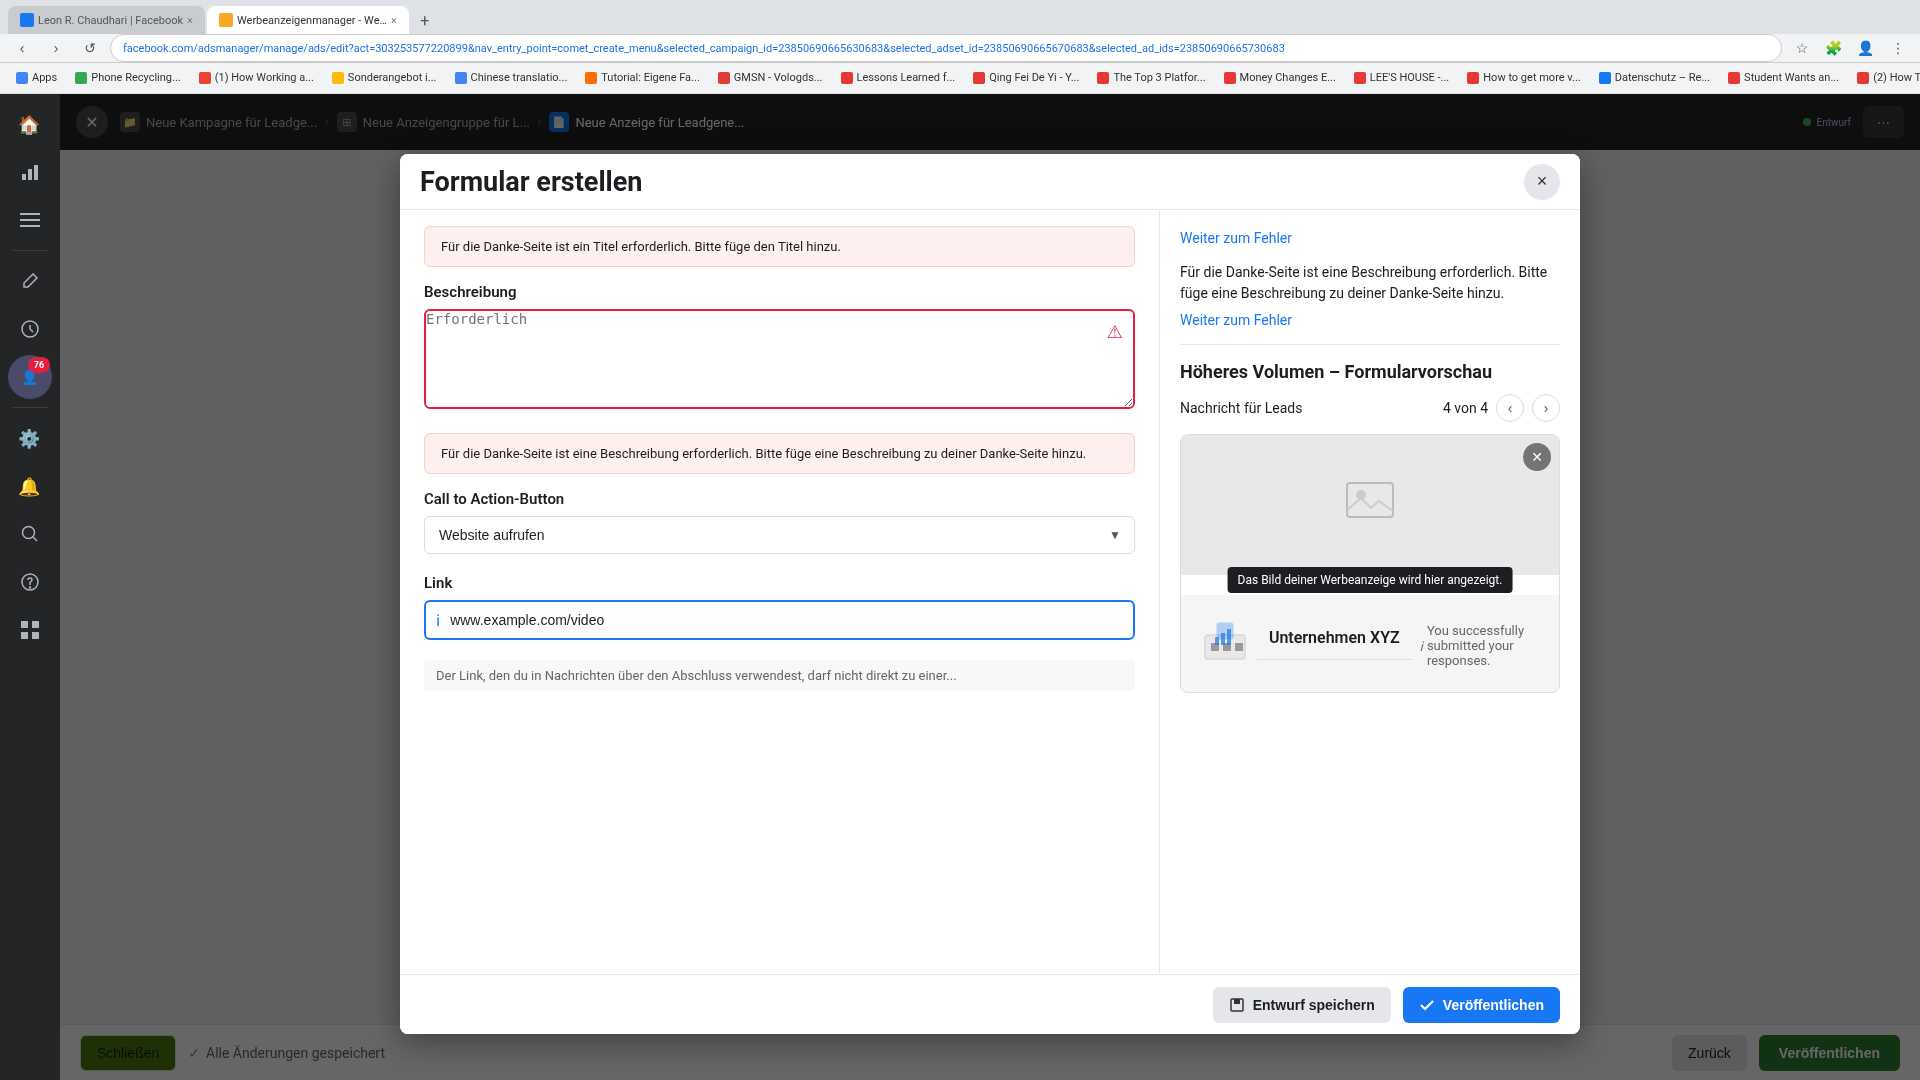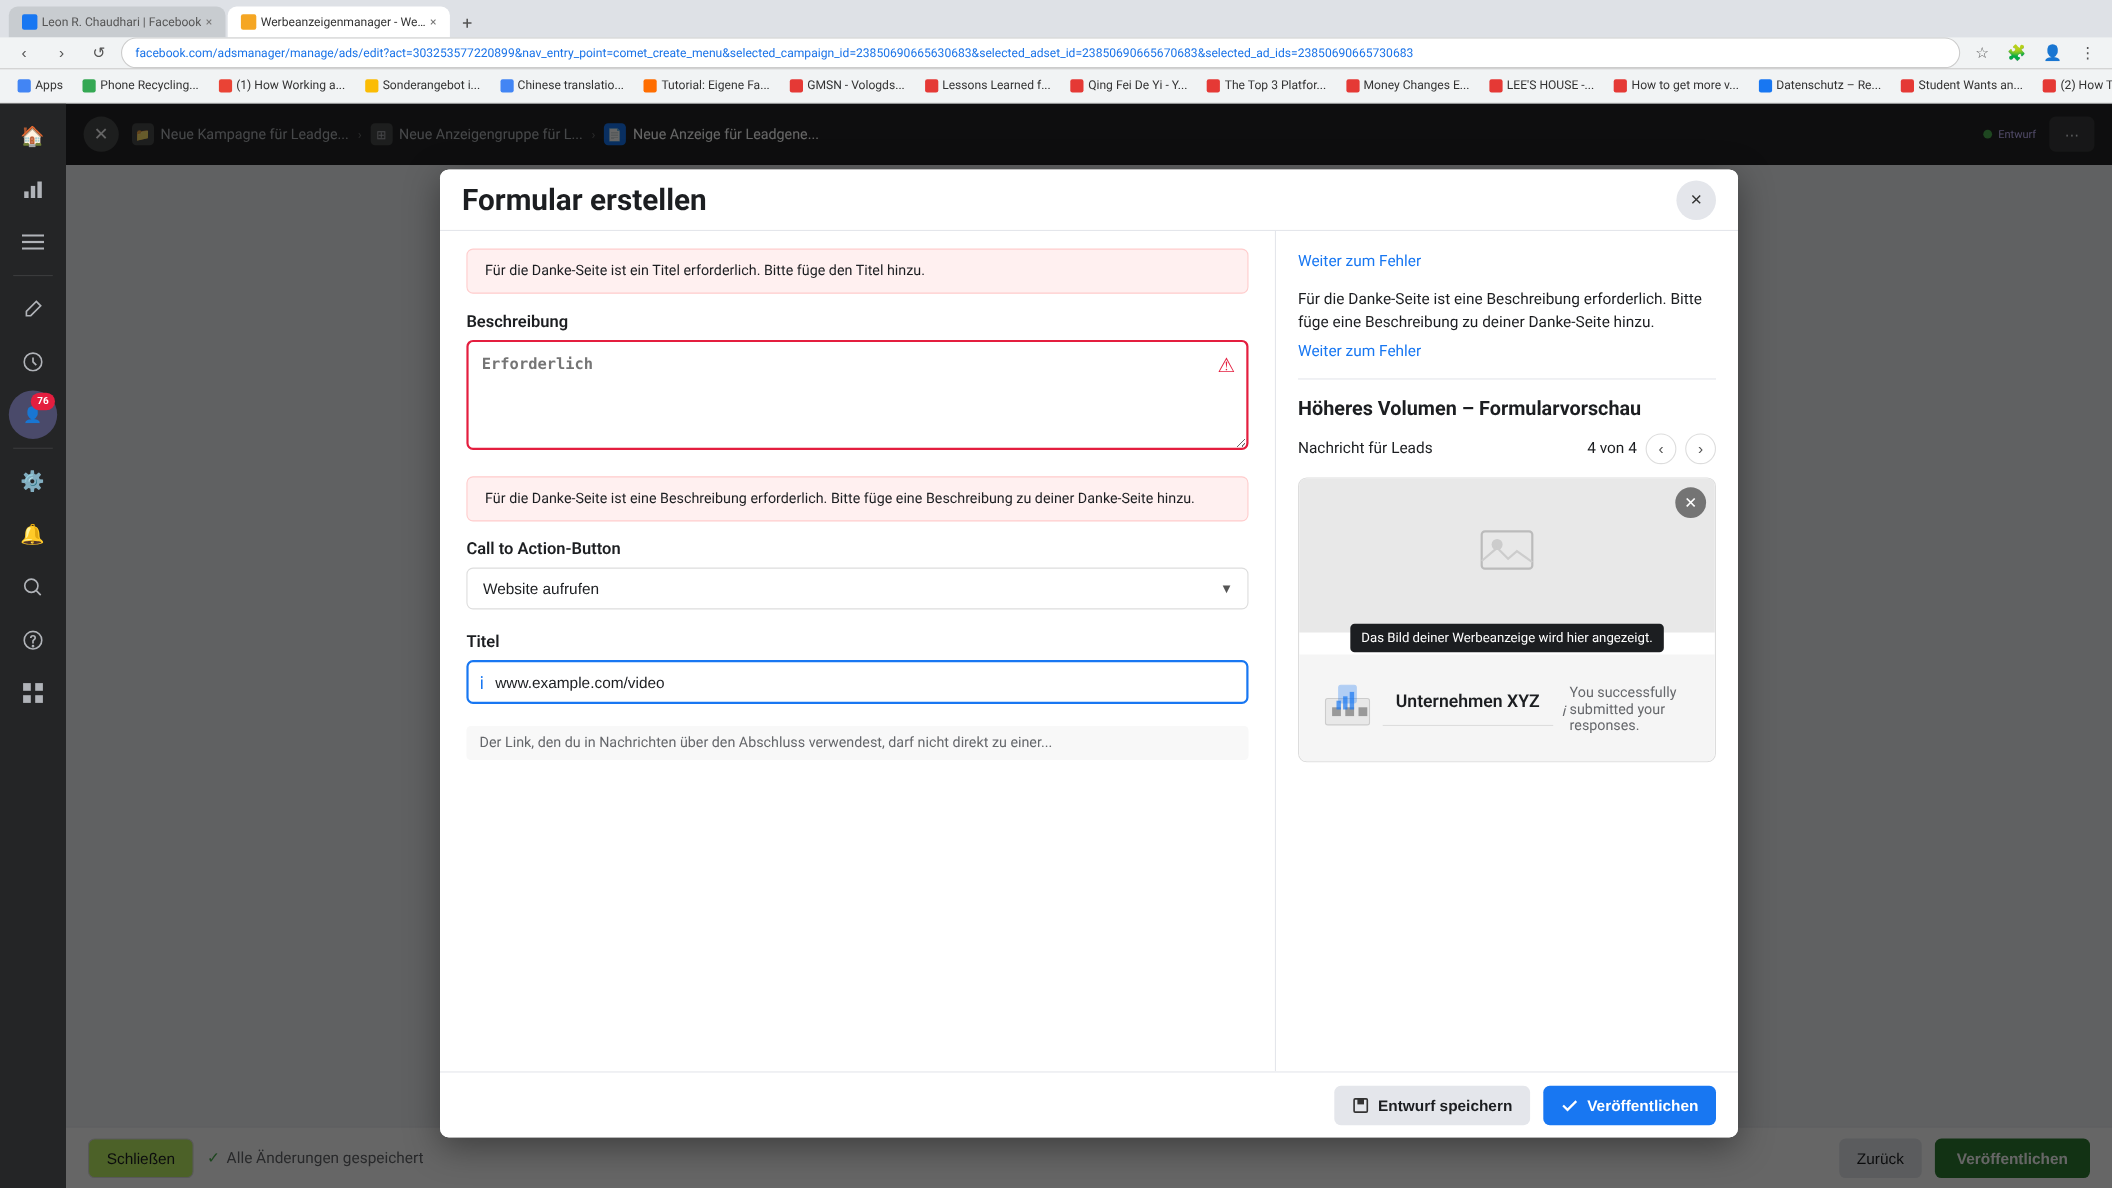--- a/index.html
+++ b/index.html
@@ -326,29 +326,28 @@
       font-size: 15px;
       font-weight: 600;
       color: #1c1e21;
       margin-bottom: 8px;
       display: block;
     }
     .form-textarea {
       width: 100%;
       border: 2px solid #e41e3f;
       border-radius: 6px;
-      padding: 12px;
+      padding: 0;
       font-size: 14px;
       color: #1c1e21;
       resize: vertical;
       min-height: 100px;
       position: relative;
       background: #fff;
       outline: none;
-      font-weight: bold;
     }
     .textarea-wrapper {
       position: relative;
     }
     .textarea-error-icon {
       position: absolute;
       top: 12px;
       right: 12px;
       color: #e41e3f;
       font-size: 18px;
@@ -598,21 +597,21 @@
       display: flex;
       align-items: center;
       padding: 0 20px;
       gap: 12px;
       z-index: 50;
     }
     .bottom-close-btn {
       height: 36px;
       border-radius: 6px;
       border: 1px solid #ddd;
-      background: #bef264;
+      background: #4d7c0f;
       padding: 0 16px;
       font-size: 14px;
       cursor: pointer;
       color: #1c1e21;
     }
     .bottom-saved {
       display: flex;
       align-items: center;
       gap: 6px;
       font-size: 14px;
@@ -868,21 +867,21 @@
                   <option>Mehr erfahren</option>
                   <option>Jetzt kaufen</option>
                   <option>Registrieren</option>
                 </select>
                 <span class="select-arrow">▼</span>
               </div>
             </div>
 
 
             <div class="form-field">
-              <label class="form-label">Titel</label>
+              <label class="form-label">Link</label>
               <div class="link-input-wrapper">
                 <span class="link-icon">ℹ</span>
                 <input type="text" class="link-input-field" value="www.example.com/video" style="">
               </div>
             </div>
 
             <div class="hint-text">
               <span>Der Link, den du in Nachrichten über den Abschluss verwendest, darf nicht direkt zu einer...</span>
             </div>
           </div>

